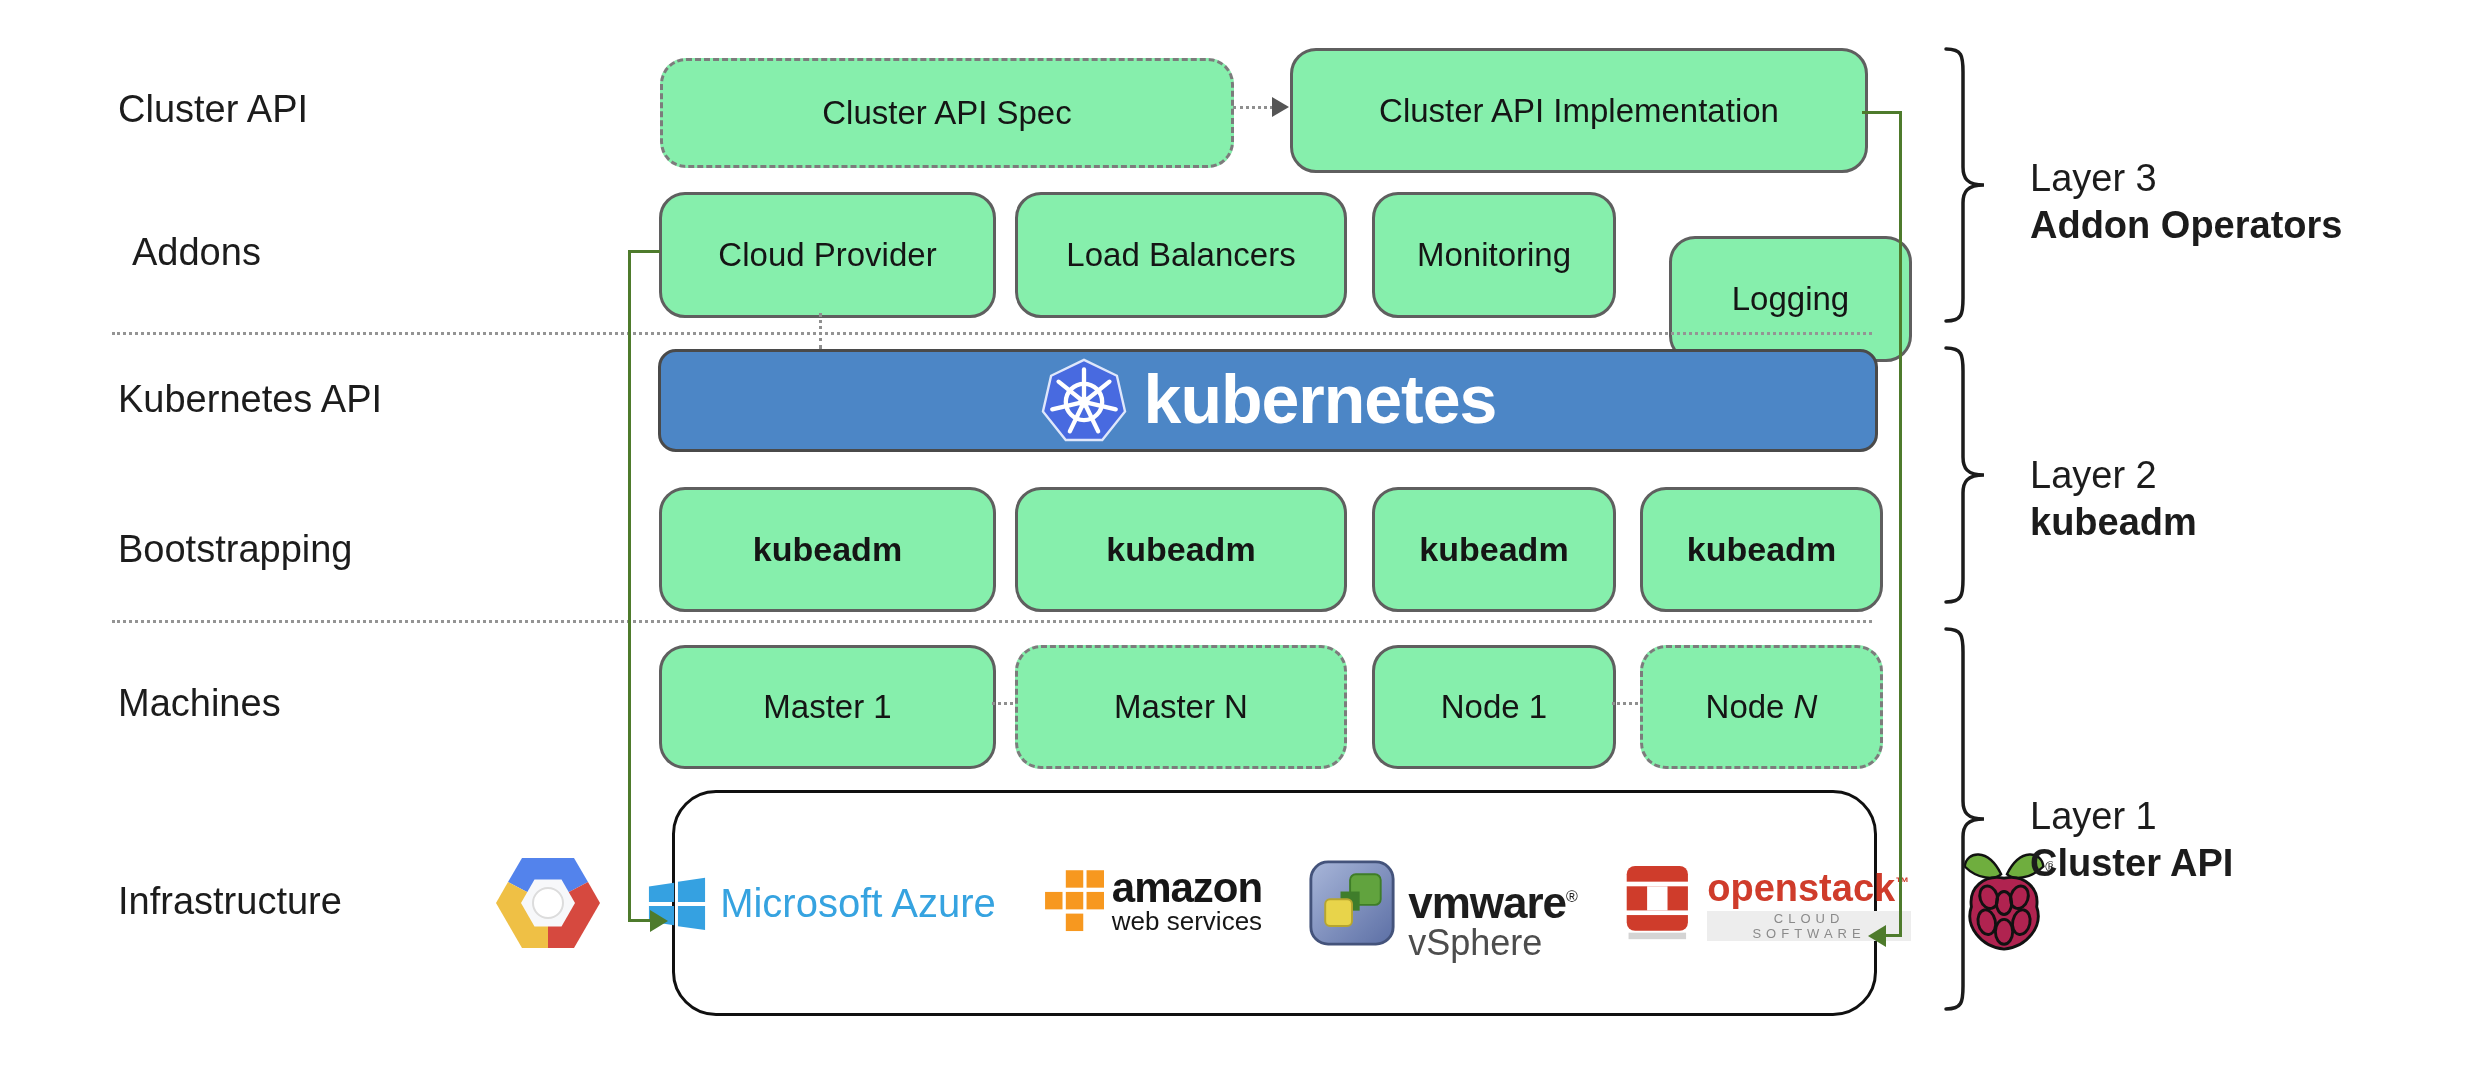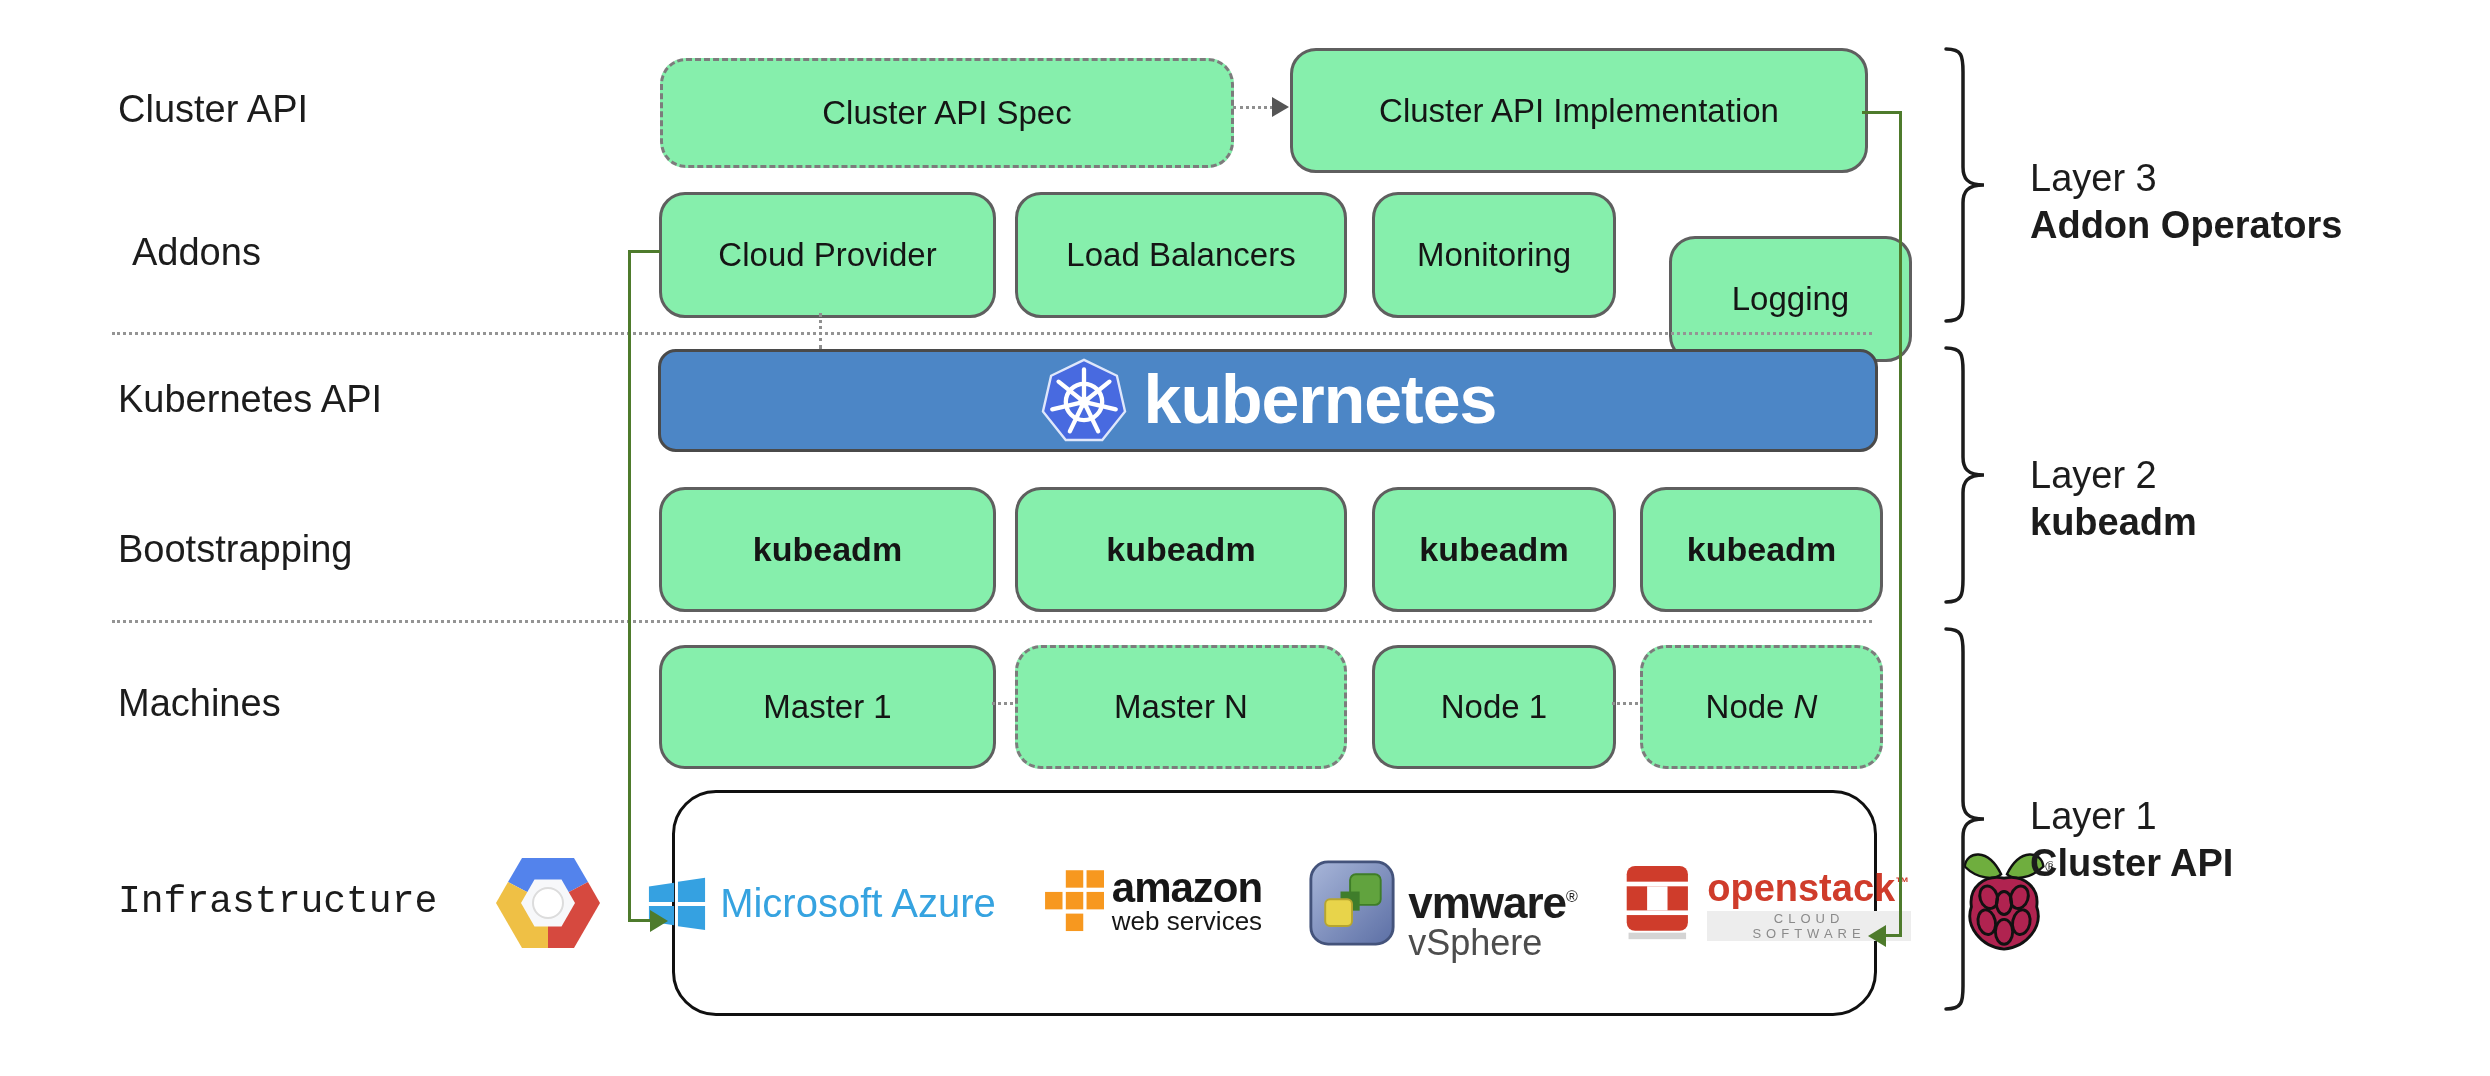--- a/index.html
+++ b/index.html
@@ -64,21 +64,21 @@
 </head>
 <body>
 
 <div id="canvas">
 
   <div class="row-label" style="top:88px;">Cluster API</div>
   <div class="row-label" style="top:231px;left:132px;">Addons</div>
   <div class="row-label" style="top:378px;">Kubernetes API</div>
   <div class="row-label" style="top:528px;">Bootstrapping</div>
   <div class="row-label" style="top:682px;">Machines</div>
-  <div class="row-label" style="top:880px;font-family:Liberation Mono, monospace;">Infrastructure</div>
+  <div class="row-label" style="top:880px;">Infrastructure</div>
 
   <div class="node dashed" style="left:660px;top:58px;width:568px;height:104px;">
     <span>Cluster API Spec</span>
   </div>
   <div class="node" style="left:1290px;top:48px;width:572px;height:119px;">
     <span>Cluster API Implementation</span>
   </div>
   <div class="dot-h" style="left:1233px;top:106px;width:40px;"></div>
   <div class="gray-arrowhead" style="left:1272px;top:97px;"></div>
 

